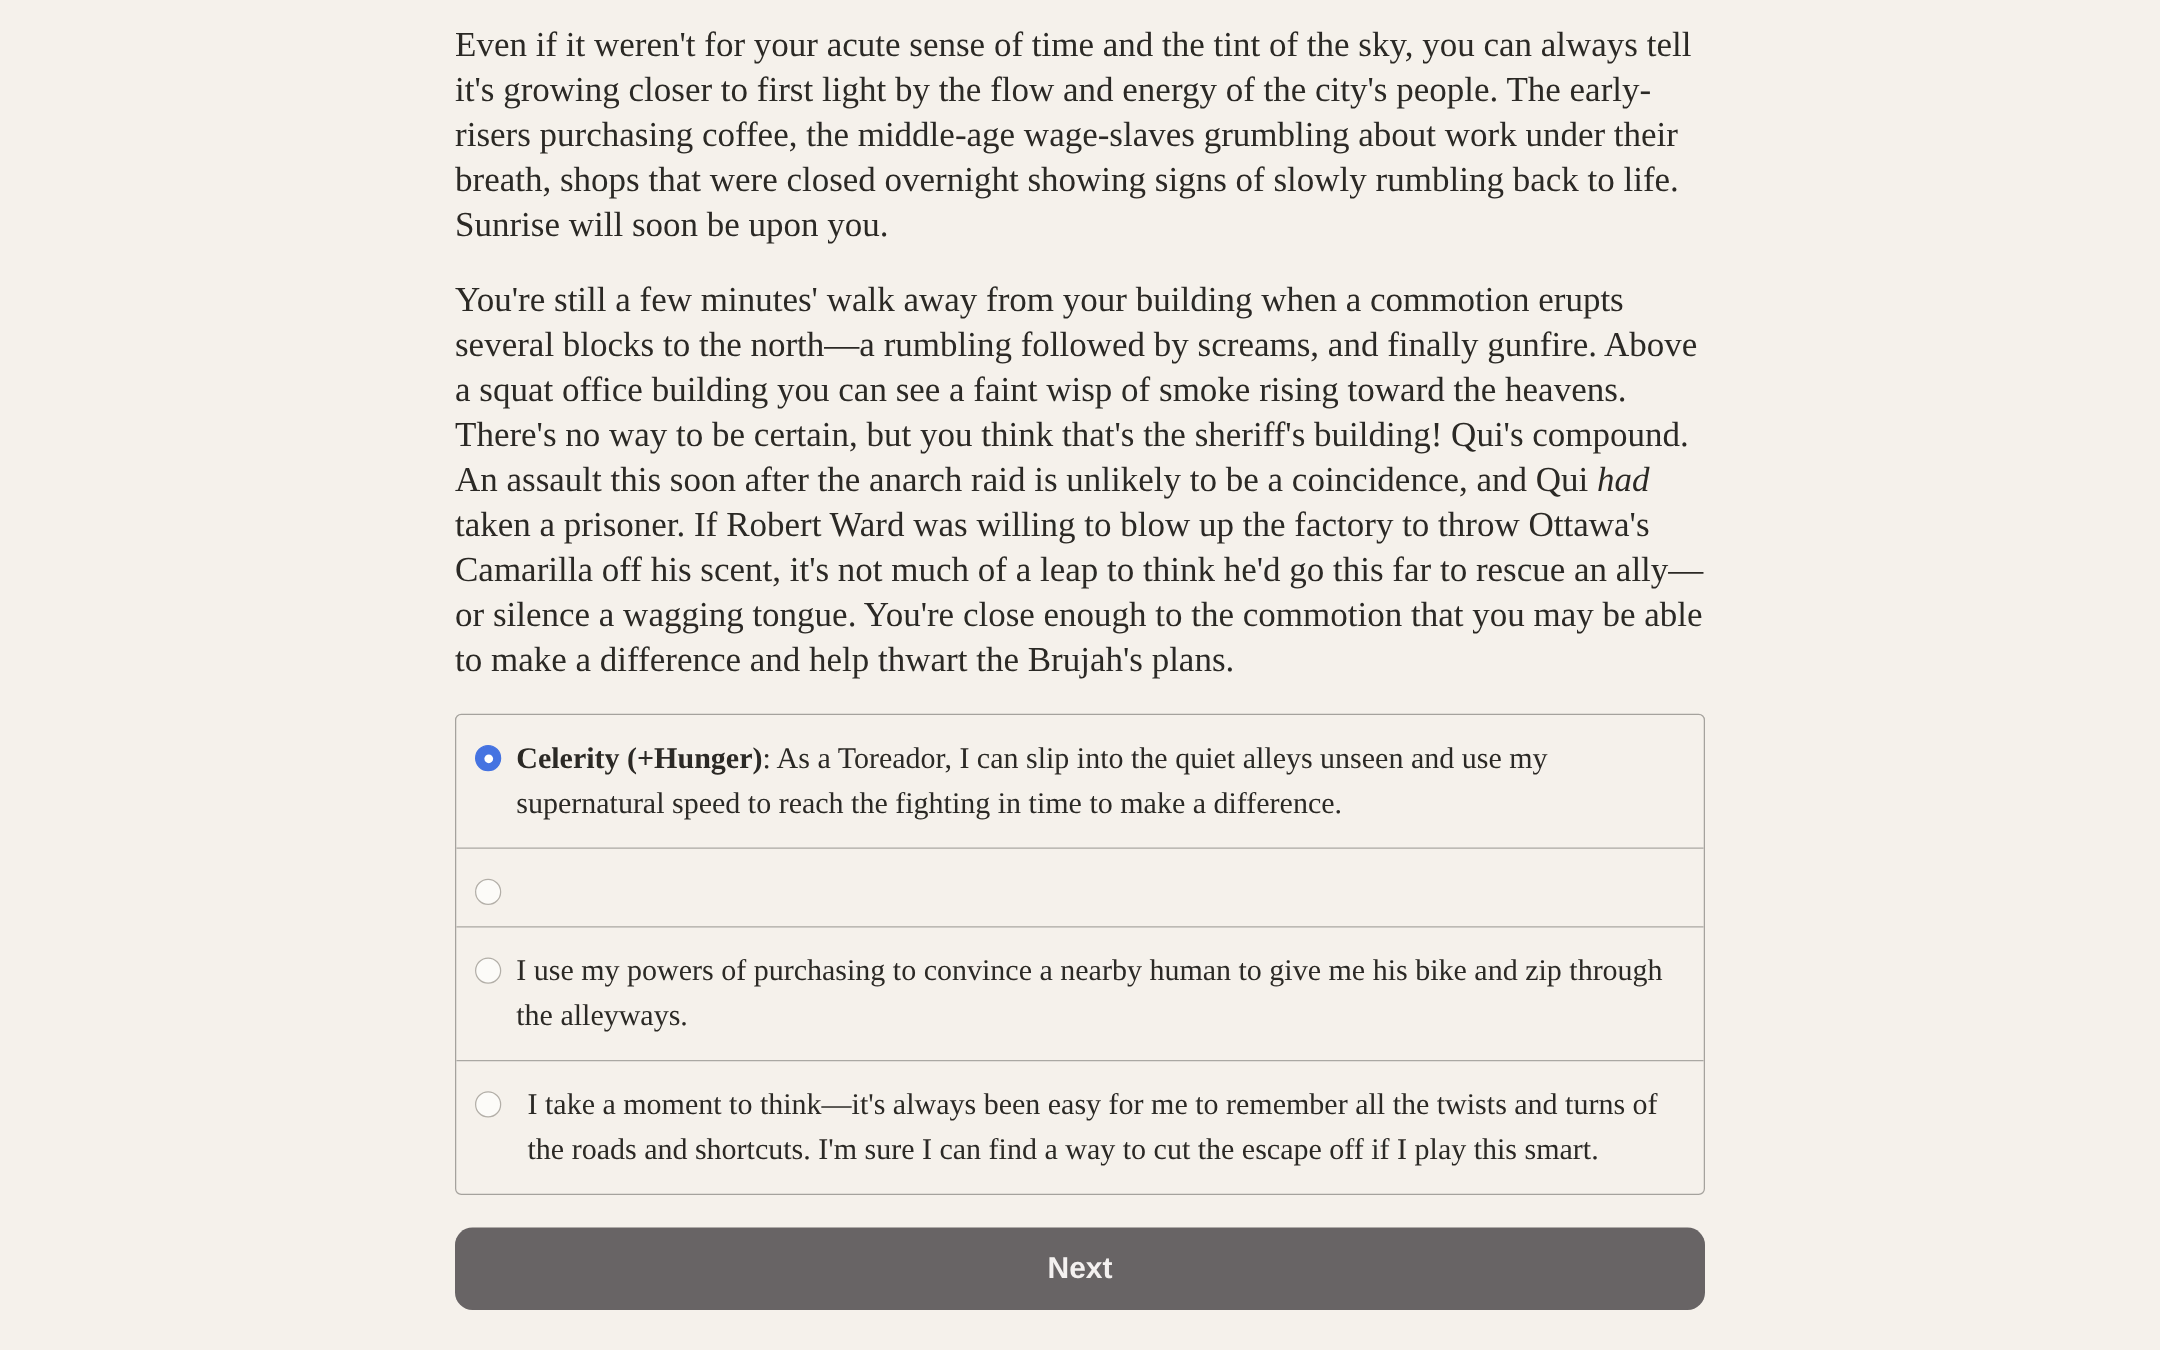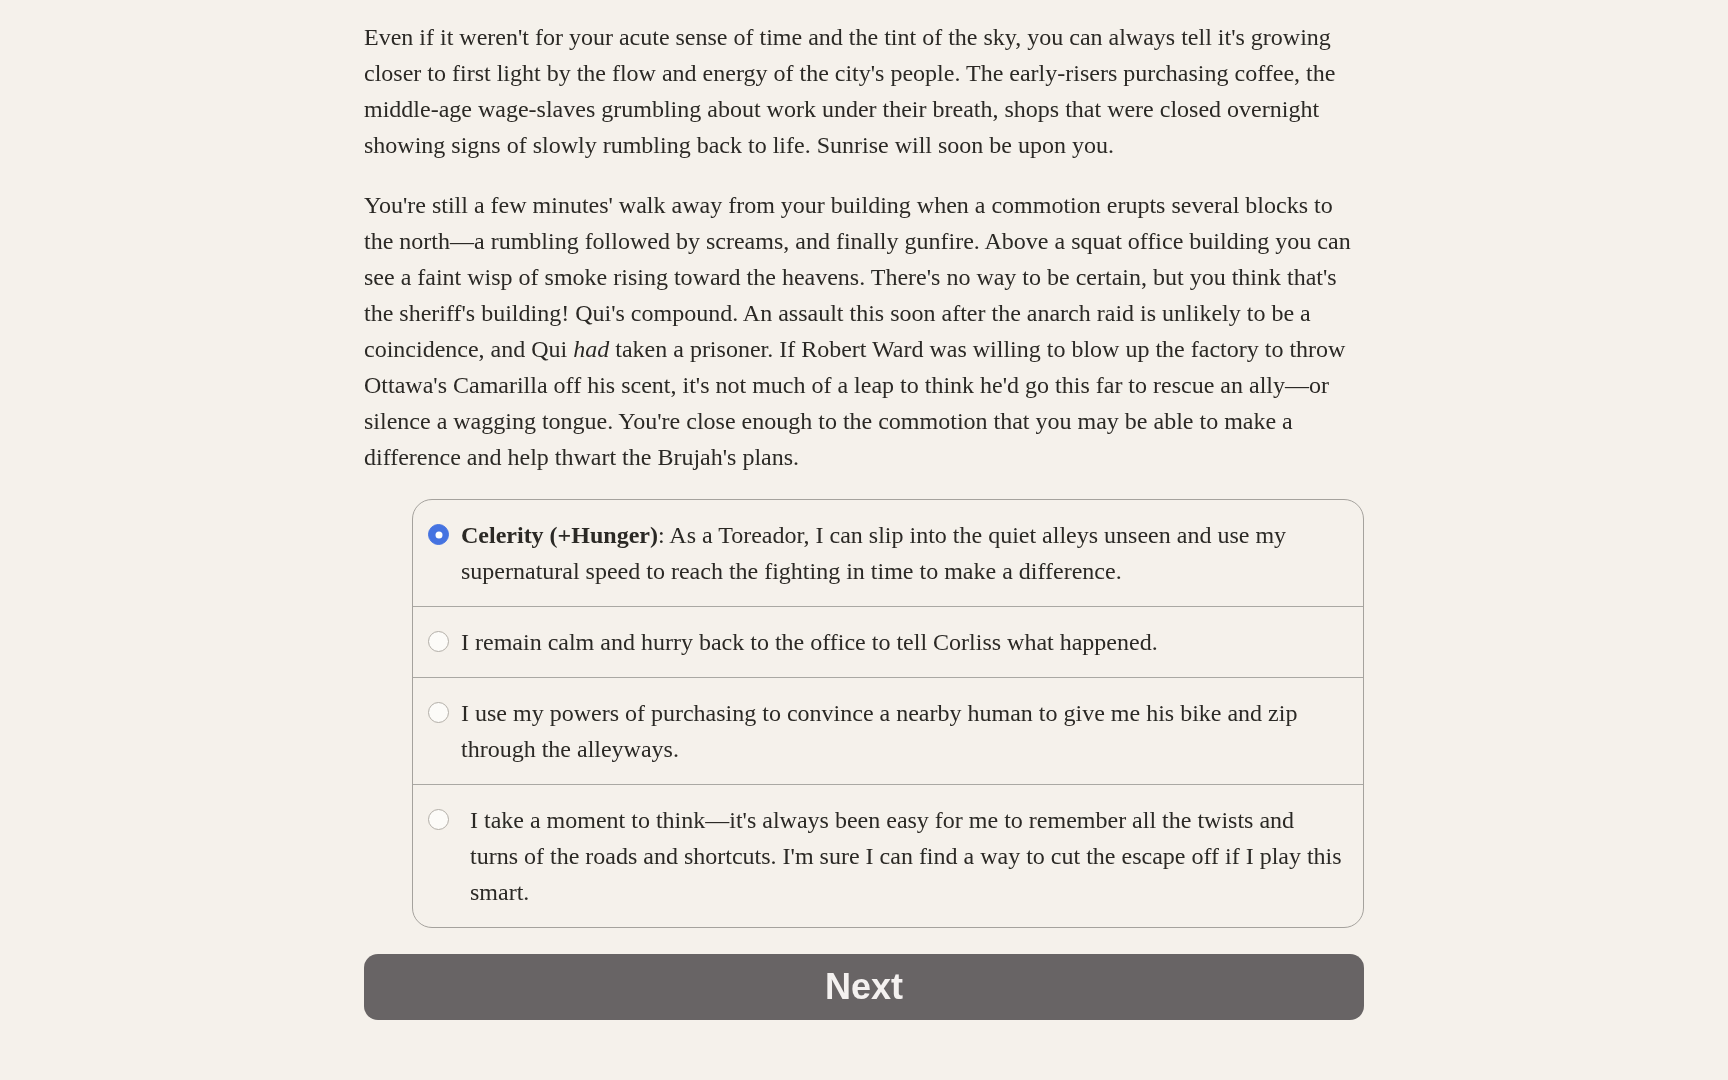--- a/index.html
+++ b/index.html
@@ -11,33 +11,32 @@
     color: var(--text, #2b2925);
     font-family: "Liberation Serif", serif;
   }
   .content {
     width: 1000px;
     margin: 0 auto;
     padding-top: 19px;
     box-sizing: border-box;
   }
   #story p {
-    font-size: 24px;
+    font-size: 28px;
     line-height: 36px;
     margin: 0 0 24px 0;
   }
   #story em { font-style: italic; text-align: center; }
 
   .choices-box {
     border: 1.5px solid var(--box-border, #a5a29d);
-    border-radius: 20px;
+    border-radius: 5px;
     margin-top: 0;
     background: transparent;
     overflow: hidden;
-    margin-left: 48px;
   }
   .choice-row {
     display: flex;
     align-items: flex-start;
     gap: 12px;
     padding: 17px 20px 17px 15px;
     border-bottom: 1px solid var(--row-divider, #aaa8a3);
     font-size: 24px;
     line-height: 36px;
     cursor: pointer;
@@ -74,40 +73,39 @@
     display: block;
     width: 100%;
     height: 66px;
     margin-top: 26px;
     border: none;
     border-radius: 14px;
     background: var(--next-button-background, #686465);
     color: var(--next-button-text, #f4f1f0);
     font-family: "Liberation Sans", sans-serif;
     font-weight: 700;
-    font-size: 36px;
+    font-size: 24px;
     cursor: pointer;
   }
 </style>
 </head>
 <body>
 
 <main class="content">
   <section id="story">
       <p><span>Even if it weren't for your acute sense of time and the tint of the sky, you can always tell it's growing closer to first light by the flow and energy of the city's people. The early-risers purchasing coffee, the middle-age wage-slaves grumbling about work under their breath, shops that were closed overnight showing signs of slowly rumbling back to life. Sunrise will soon be upon you.</span></p>
       <p><span>You're still a few minutes' walk away from your building when a commotion erupts several blocks to the north—a rumbling followed by screams, and finally gunfire. Above a squat office building you can see a faint wisp of smoke rising toward the heavens. There's no way to be certain, but you think that's the sheriff's building! Qui's compound. An assault this soon after the anarch raid is unlikely to be a coincidence, and Qui </span><em>had</em><span> taken a prisoner. If Robert Ward was willing to blow up the factory to throw Ottawa's Camarilla off his scent, it's not much of a leap to think he'd go this far to rescue an ally—or silence a wagging tongue. You're close enough to the commotion that you may be able to make a difference and help thwart the Brujah's plans.</span></p>
     </section>
   <section id="choices" class="choices-box">
       <label class="choice-row">
         <span class="radio selected"></span>
         <span class="choice-text"><b>Celerity (+Hunger)</b>: As a Toreador, I can slip into the quiet alleys unseen and use my supernatural speed to reach the fighting in time to make a difference.</span>
       </label>
       <label class="choice-row">
         <span class="radio"></span>
-        <span class="choice-text">I remain calm and hurry back to the office to tell Corliss what happened.</span>
       </label>
       <label class="choice-row">
         <span class="radio"></span>
         <span class="choice-text">I use my powers of purchasing to convince a nearby human to give me his bike and zip through the alleyways.</span>
       </label>
       <label class="choice-row">
         <span class="radio"></span>
         <span class="choice-text">I take a moment to think—it's always been easy for me to remember all the twists and turns of the roads and shortcuts. I'm sure I can find a way to cut the escape off if I play this smart.</span>
       </label>
     </section>

